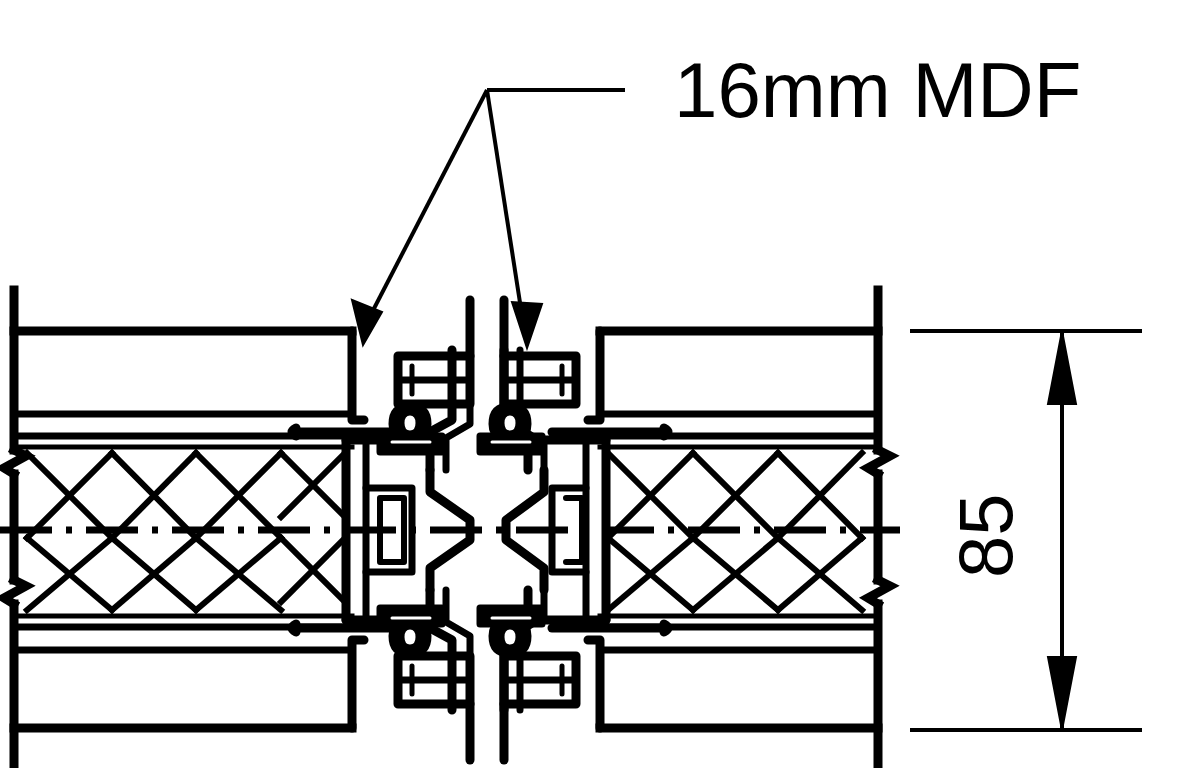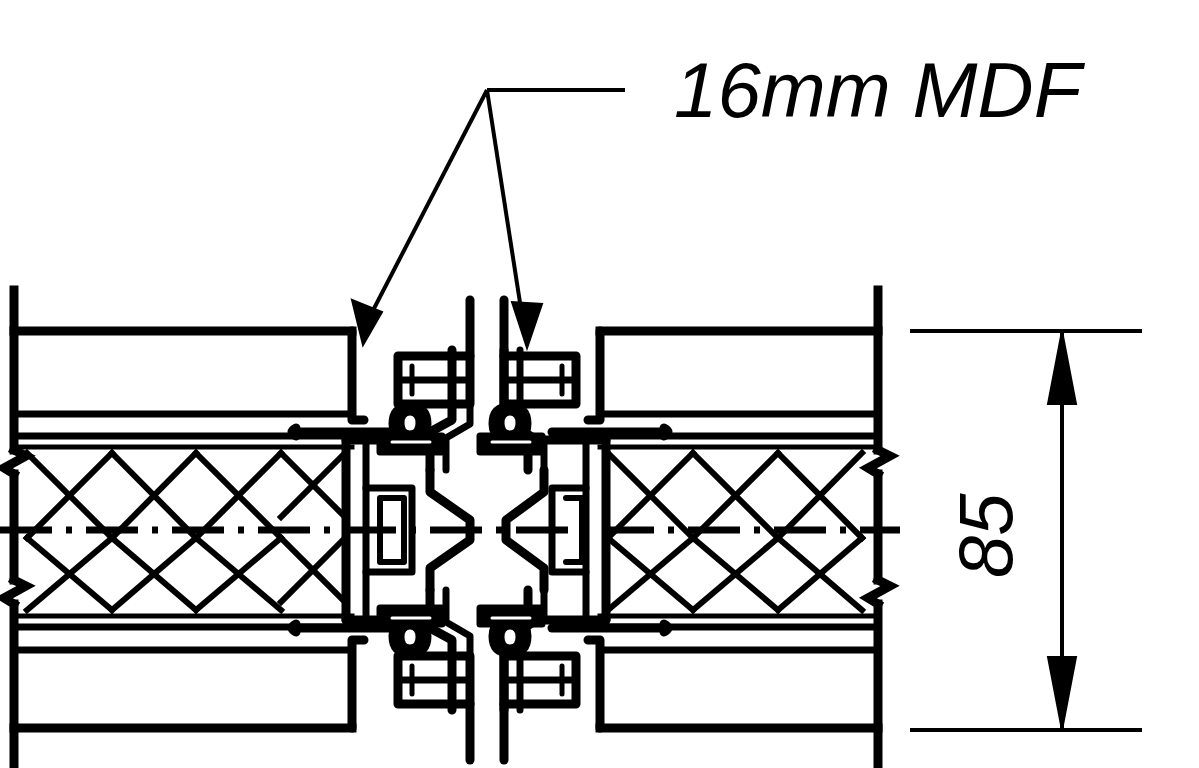--- a/index.html
+++ b/index.html
@@ -11,21 +11,20 @@
     width: 1199px;
     height: 768px;
     overflow: hidden;
     font-family: "Liberation Sans", sans-serif;
   }
   #drawing-root {
     position: relative;
     width: 1199px;
     height: 592px;
     background: #f0abfc;
-    font-style: italic;
   }
   svg.cad {
     display: block;
     width: 1199px;
     height: 768px;
   }
   .label-text {
     font-family: "Liberation Sans", sans-serif;
     font-size: 78px;
     fill: #000000;

